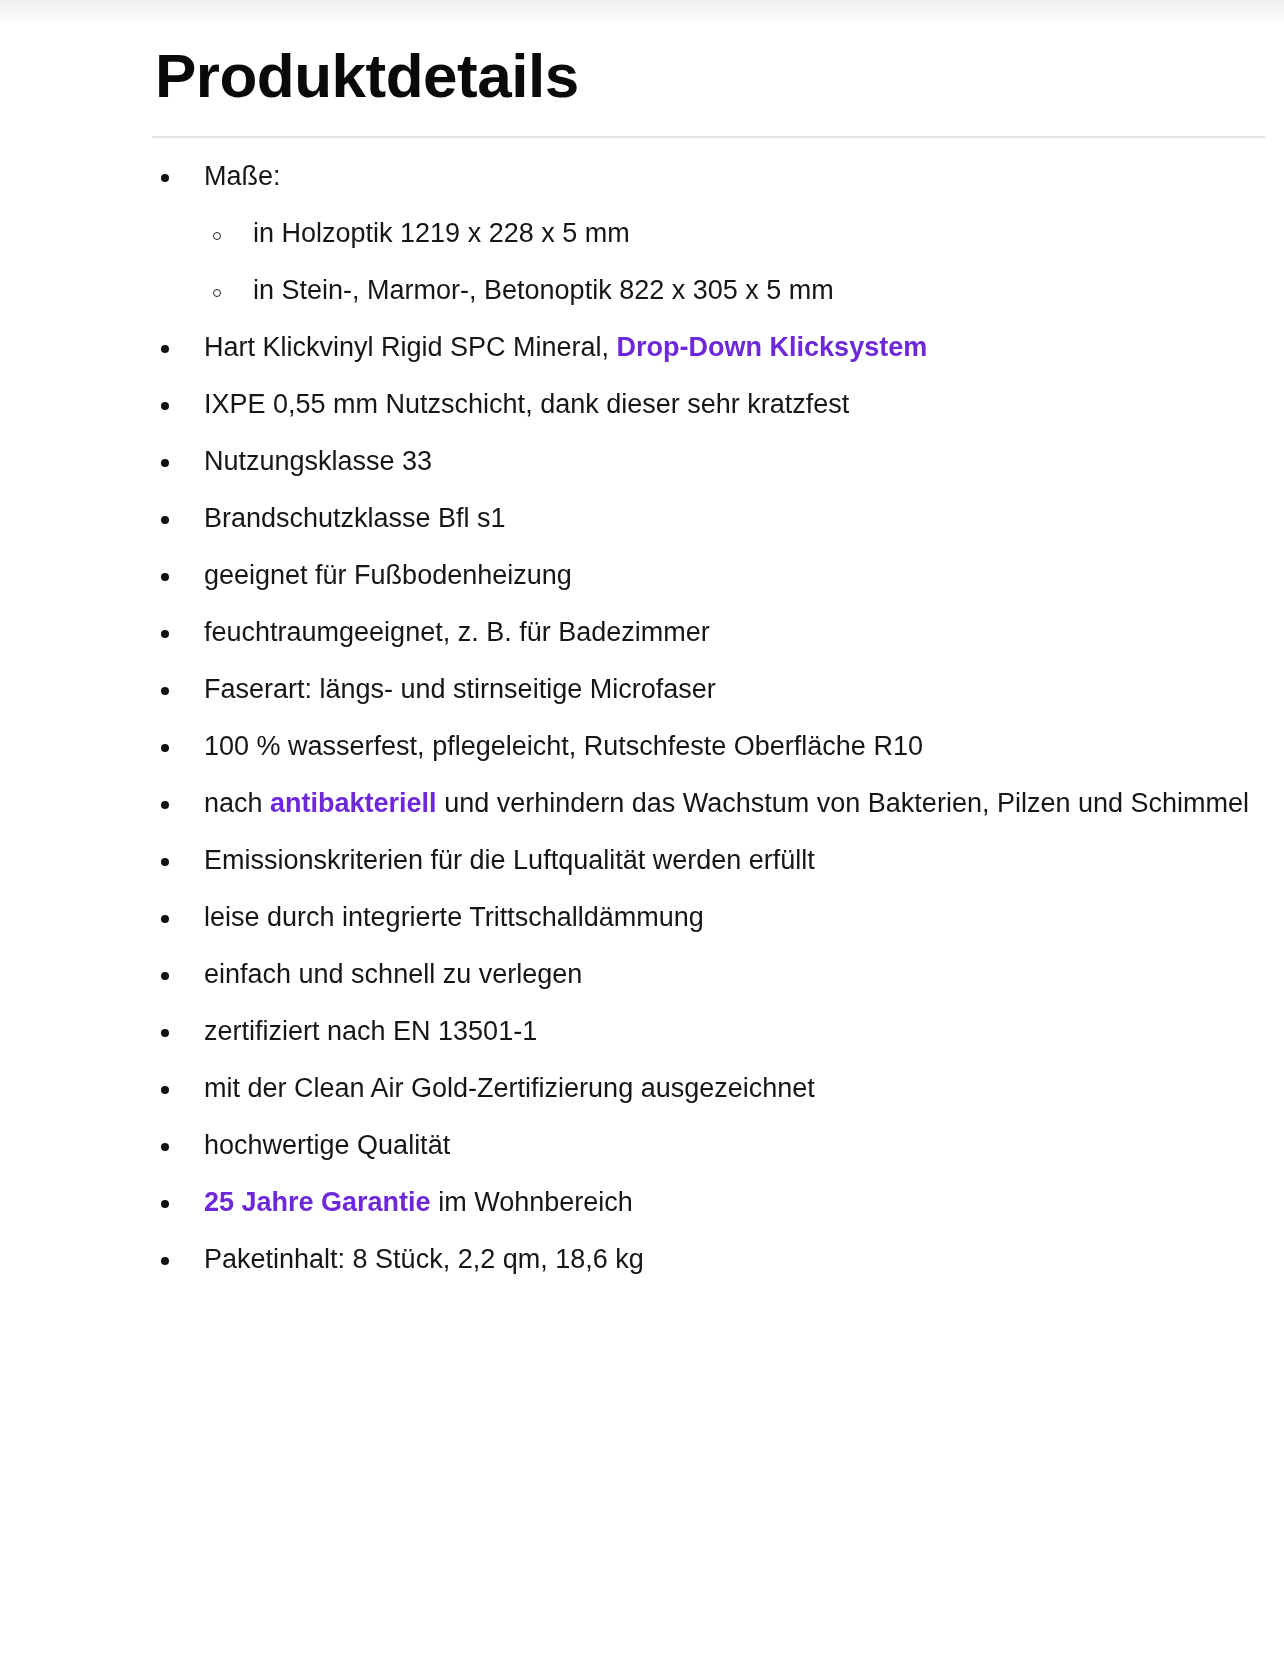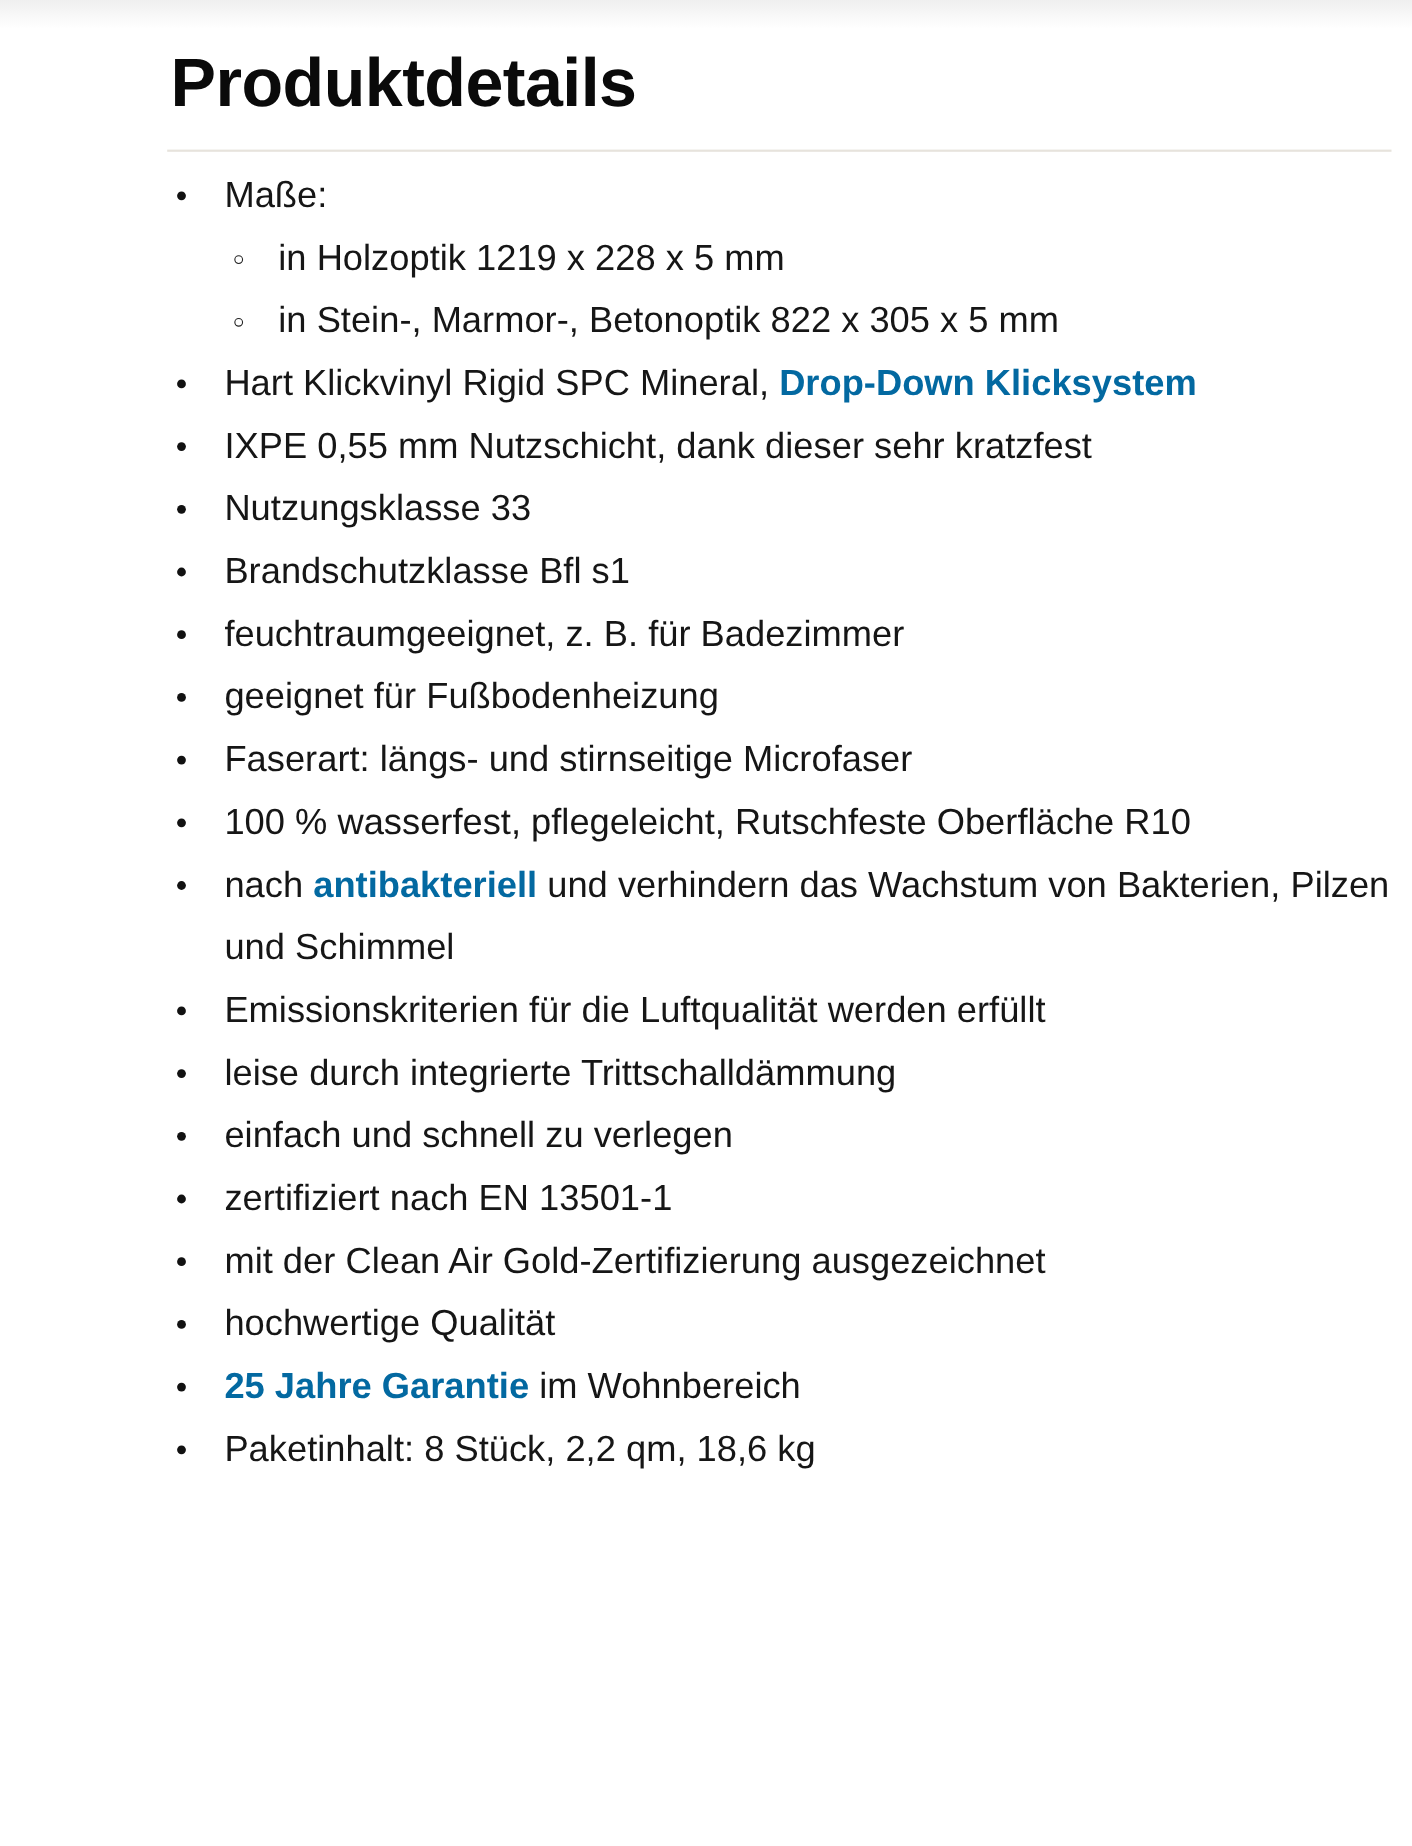--- a/index.html
+++ b/index.html
@@ -4,47 +4,47 @@
 <style>
   html, body { margin:0; padding:0; background:#ffffff; }
   body { width:1284px; height:1678px; position:relative; overflow:hidden;
          font-family:"Liberation Sans", sans-serif; color:#111; }
   .topshade { position:absolute; left:0; top:0; width:1284px; height:26px;
               background:linear-gradient(#efefef, #ffffff); }
   h1 { position:absolute; left:155px; top:40px; margin:0; font-size:62px; font-weight:700;
        letter-spacing:-0.5px; color:#0a0a0a;text-align:center; }
   .divider { position:absolute; left:152px; top:136px; width:1113px; height:2px; background:#e7e3dc; }
   ul.main { position:absolute; left:152px; top:148px; margin:0; padding:0; list-style:none; width:1120px; }
-  ul.main > li { position:relative; padding-left:52px; font-size:33px; line-height:57px; color:#161616; }
+  ul.main > li { position:relative; padding-left:52px; font-size:27px; line-height:57px; color:#161616; }
   ul.main > li::before { content:""; position:absolute; left:9px; top:26px; width:8px; height:8px;
                           border-radius:50%; background:#111; }
   ul.sub { margin:0; padding:0; list-style:none; }
   ul.sub > li { position:relative; padding-left:49px; line-height:57px; }
   ul.sub > li::before { content:""; position:absolute; left:9px; top:27px; width:8px; height:8px;
                         border-radius:50%; border:1.5px solid #222; box-sizing:border-box; }
   b { font-weight:400; }
-  .m { font-weight:700; color:#0369a1; }
+  .m { font-weight:700; color:#6d28d9; }
 </style>
 </head>
 <body>
 
 <div class="topshade"></div>
 <h1>Produktdetails</h1>
 <div class="divider"></div>
 <ul class="main" id="list">
     <li><span>Maße:</span><ul class="sub">
         <li>in Holzoptik 1219 x 228 x 5 mm</li>
         <li>in Stein-, Marmor-, Betonoptik 822 x 305 x 5 mm</li>
       </ul></li>
     <li><span>Hart Klickvinyl Rigid SPC Mineral, </span><b class="m">Drop-Down Klicksystem</b></li>
     <li><span>IXPE </span><b>0,55 mm Nutzschicht</b><span>, dank dieser sehr kratzfest</span></li>
     <li><span>Nutzungsklasse 33</span></li>
     <li><span>Brandschutzklasse Bfl s1</span></li>
+    <li><span>geeignet für Fußbodenheizung</span></li>
     <li><b>feuchtraumgeeignet</b><span>, z. B. für Badezimmer</span></li>
-    <li><span>geeignet für Fußbodenheizung</span></li>
     <li><span>Faserart: längs- und stirnseitige Microfaser</span></li>
     <li><span>100 % </span><b>wasserfest</b><span>, </span><b>pflegeleicht,</b><span> Rutschfeste Oberfläche R10</span></li>
     <li><span>nach </span><b class="m">antibakteriell</b><span> und verhindern das Wachstum von Bakterien, Pilzen und Schimmel</span></li>
     <li><span>Emissionskriterien für die Luftqualität werden erfüllt</span></li>
     <li><b>leise</b><span> durch </span><b>integrierte Trittschalldämmung</b></li>
     <li><span>einfach und schnell zu verlegen</span></li>
     <li><b>zertifiziert nach EN 13501-1</b></li>
     <li><span>mit der Clean Air Gold-Zertifizierung ausgezeichnet</span></li>
     <li><span>hochwertige </span><b>Qualität</b></li>
     <li><b class="m">25 Jahre Garantie</b><span> im Wohnbereich</span></li>

